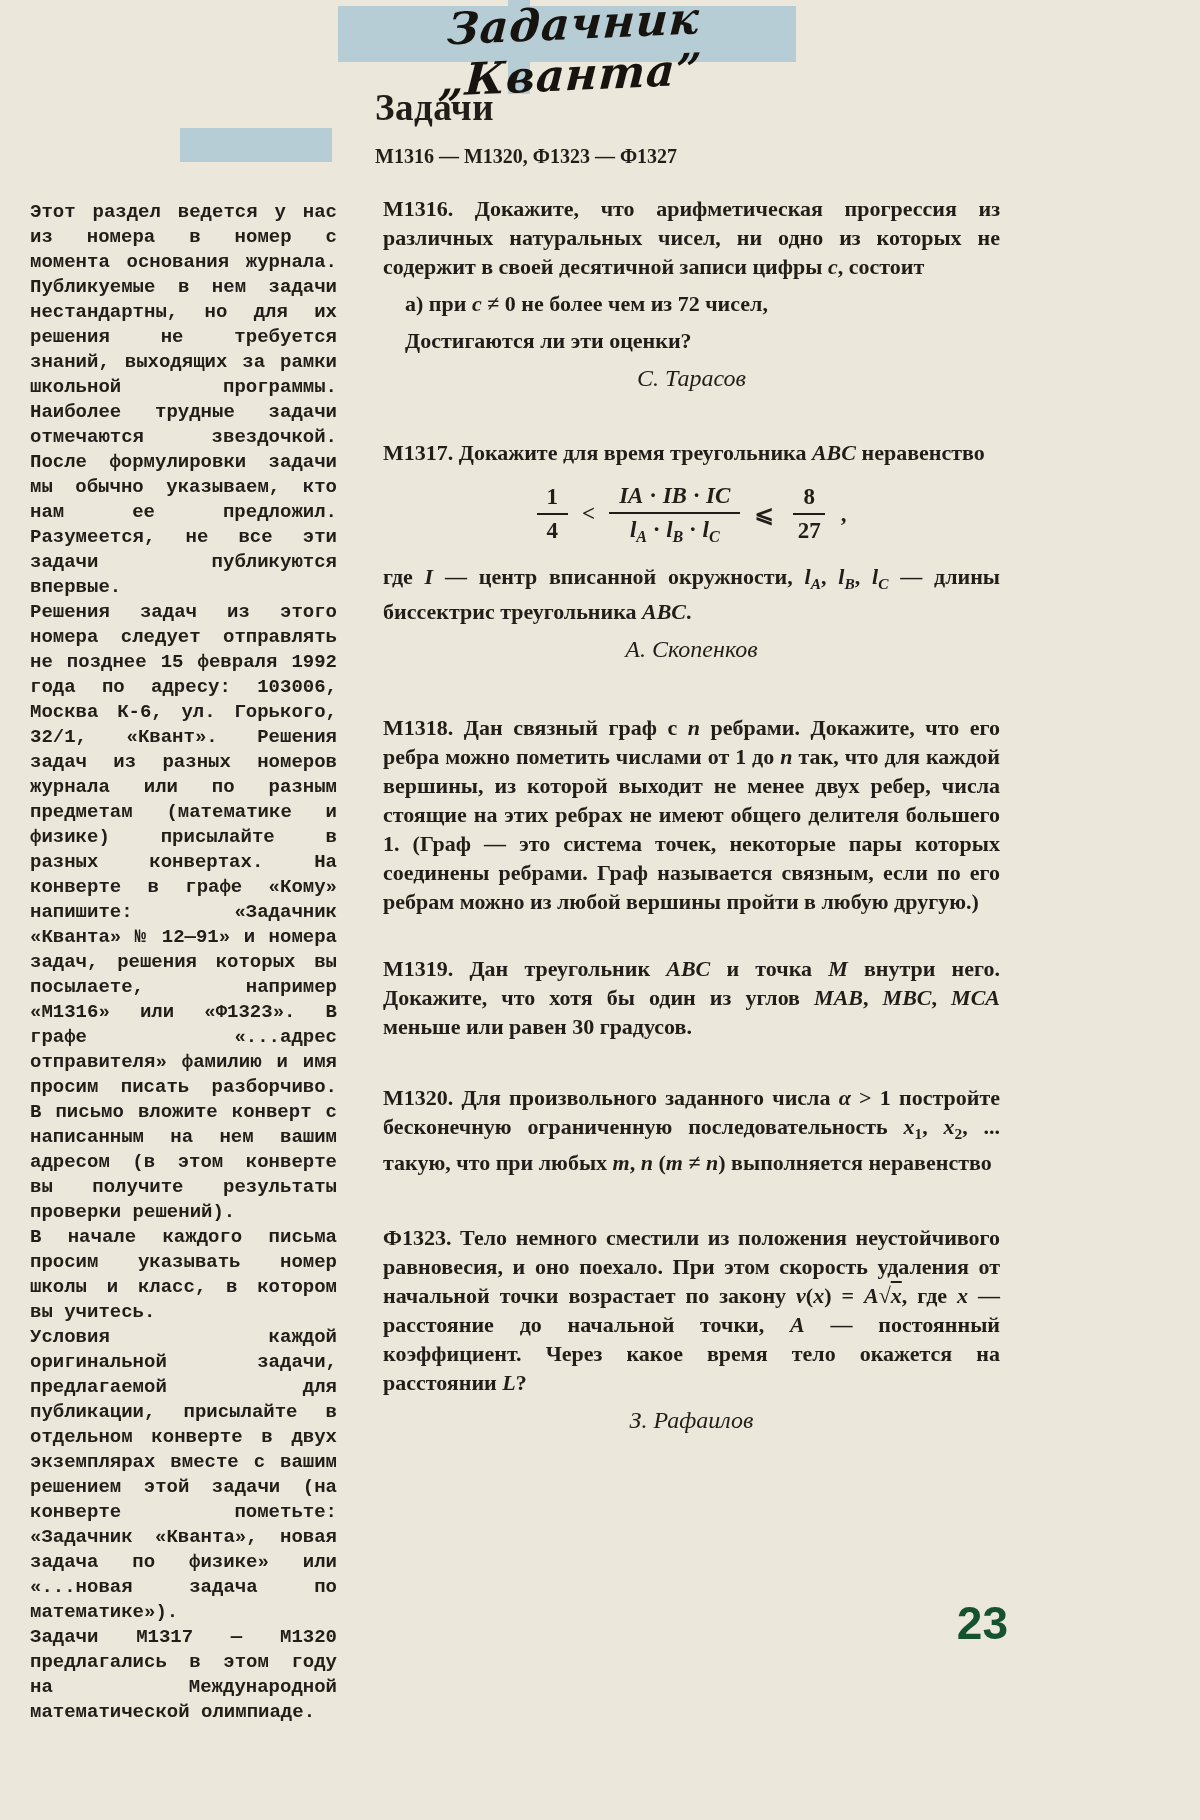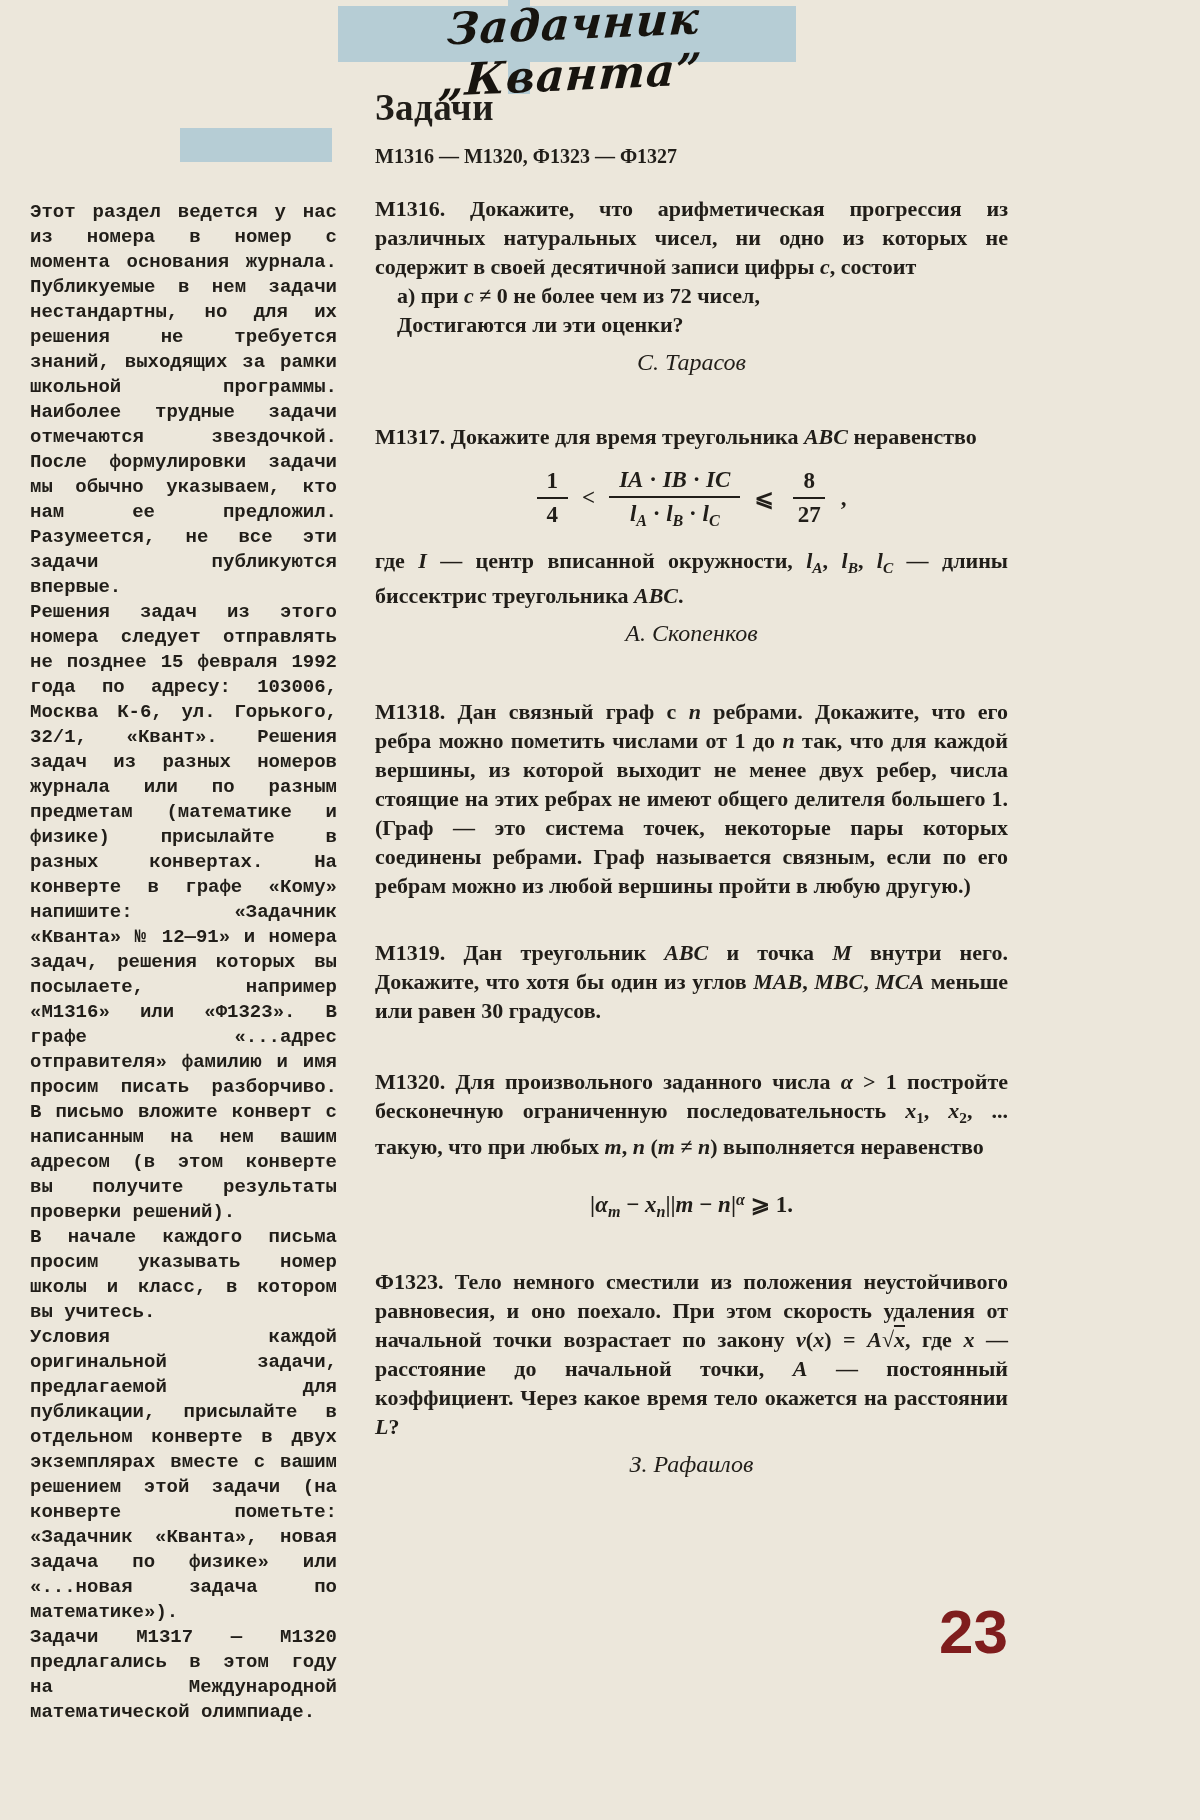--- a/index.html
+++ b/index.html
@@ -16,21 +16,21 @@
         transform:rotate(-2.5deg) skewX(-6deg);letter-spacing:1px;color:#17140f;}
 
   .sidebar{position:absolute;left:30px;top:200px;width:307px;
         font-size:19px;line-height:25px;font-weight:bold;text-align:justify;font-family:Liberation Mono, monospace;}
   .sidebar p{margin:0;}
 
   .main{position:absolute;left:375px;top:86px;width:633px;}
   .title{font-size:37px;font-weight:bold;margin:0;letter-spacing:0.5px;}
   .subtitle{font-size:20px;font-weight:bold;margin:16px 0 0;}
 
-  .problem p{margin:0;}
+  .problem p{margin:8px;}
   .ptext{font-size:22px;line-height:29px;font-weight:bold;text-align:justify;}
   .item{font-size:22px;line-height:29px;font-weight:bold;padding-left:22px;}
   .author{text-align:center;font-style:italic;font-size:24px;font-weight:normal;margin-top:10px !important;}
 
   .m1316{margin-top:26px;}
   .m1317{margin-top:46px;}
   .m1318{margin-top:50px;}
   .m1319{margin-top:38px;}
   .m1320{margin-top:42px;}
   .f1323{margin-top:46px;}
@@ -45,21 +45,21 @@
 
   
   .rs-i{font-style:italic;}
   .rs-b{font-weight:bold;}
   .rs-sub{font-size:0.7em;vertical-align:-0.3em;}
   .rs-isub{font-style:italic;font-size:0.7em;vertical-align:-0.3em;}
   .rs-isup{font-style:italic;font-size:0.7em;vertical-align:0.45em;}
   .rs-ol{font-style:italic;text-decoration:overline;}
 
   .page-number{position:absolute;left:375px;top:1596px;width:633px;text-align:right;
-        font-size:62px;font-weight:bold;font-family:"Liberation Sans",sans-serif;color:#7f1d1d;}
+        font-size:46px;font-weight:bold;font-family:"Liberation Sans",sans-serif;color:#14532d;}
 </style>
 </head>
 <body>
 
 <div class="page">
 
   <div class="band-v"></div>
   <div class="band-h"></div>
   <div class="script-title">Задачник „Кванта”</div>
   <div class="sidebar-band"></div>
@@ -109,21 +109,20 @@
     <section class="problem m1318">
       <p class="ptext"><span class="rs-b">М1318.</span><span> Дан связный граф с </span><span class="rs-i">n</span><span> ребрами. Докажите, что его ребра можно пометить числами от 1 до </span><span class="rs-i">n</span><span> так, что для каждой вершины, из которой выходит не менее двух ребер, числа стоящие на этих ребрах не имеют общего делителя большего 1. (Граф — это система точек, некоторые пары которых соединены ребрами. Граф называется связным, если по его ребрам можно из любой вершины пройти в любую другую.)</span></p>
     </section>
 
     <section class="problem m1319">
       <p class="ptext"><span class="rs-b">М1319.</span><span> Дан треугольник </span><span class="rs-i">ABC</span><span> и точка </span><span class="rs-i">M</span><span> внутри него. Докажите, что хотя бы один из углов </span><span class="rs-i">MAB</span><span>, </span><span class="rs-i">MBC</span><span>, </span><span class="rs-i">MCA</span><span> меньше или равен 30 градусов.</span></p>
     </section>
 
     <section class="problem m1320">
       <p class="ptext"><span class="rs-b">М1320.</span><span> Для произвольного заданного числа </span><span class="rs-i">α</span><span> &gt; 1 постройте бесконечную ограниченную последовательность </span><span class="rs-i">x</span><span class="rs-sub">1</span><span>, </span><span class="rs-i">x</span><span class="rs-sub">2</span><span>, ... такую, что при любых </span><span class="rs-i">m</span><span>, </span><span class="rs-i">n</span><span> (</span><span class="rs-i">m</span><span> ≠ </span><span class="rs-i">n</span><span>) выполняется неравенство</span></p>
-      <p class="formula-line"><span>|</span><span class="rs-i">α</span><span class="rs-isub">m</span><span> − </span><span class="rs-i">x</span><span class="rs-isub">n</span><span>||</span><span class="rs-i">m</span><span> − </span><span class="rs-i">n</span><span>|</span><span class="rs-isup">α</span><span> ⩾ 1.</span></p>
     </section>
 
     <section class="problem f1323">
       <p class="ptext"><span class="rs-b">Ф1323.</span><span> Тело немного сместили из положения неустойчивого равновесия, и оно поехало. При этом скорость удаления от начальной точки возрастает по закону </span><span class="rs-i">v</span><span>(</span><span class="rs-i">x</span><span>) = </span><span class="rs-i">A</span><span>√</span><span class="rs-ol">x</span><span>, где </span><span class="rs-i">x</span><span> — расстояние до начальной точки, </span><span class="rs-i">A</span><span> — постоянный коэффициент. Через какое время тело окажется на расстоянии </span><span class="rs-i">L</span><span>?</span></p>
       <p class="author">З. Рафаилов</p>
     </section>
   </main>
 
   <div class="page-number">23</div>
 

